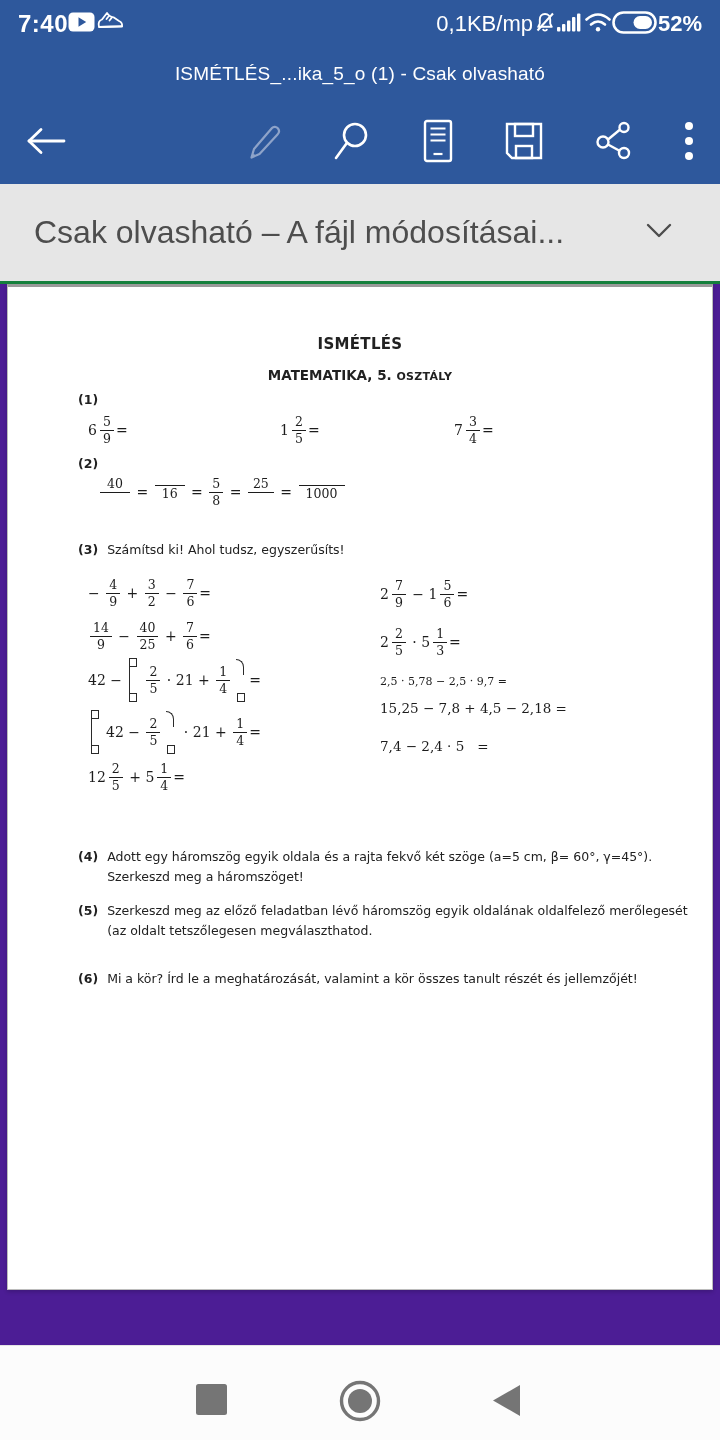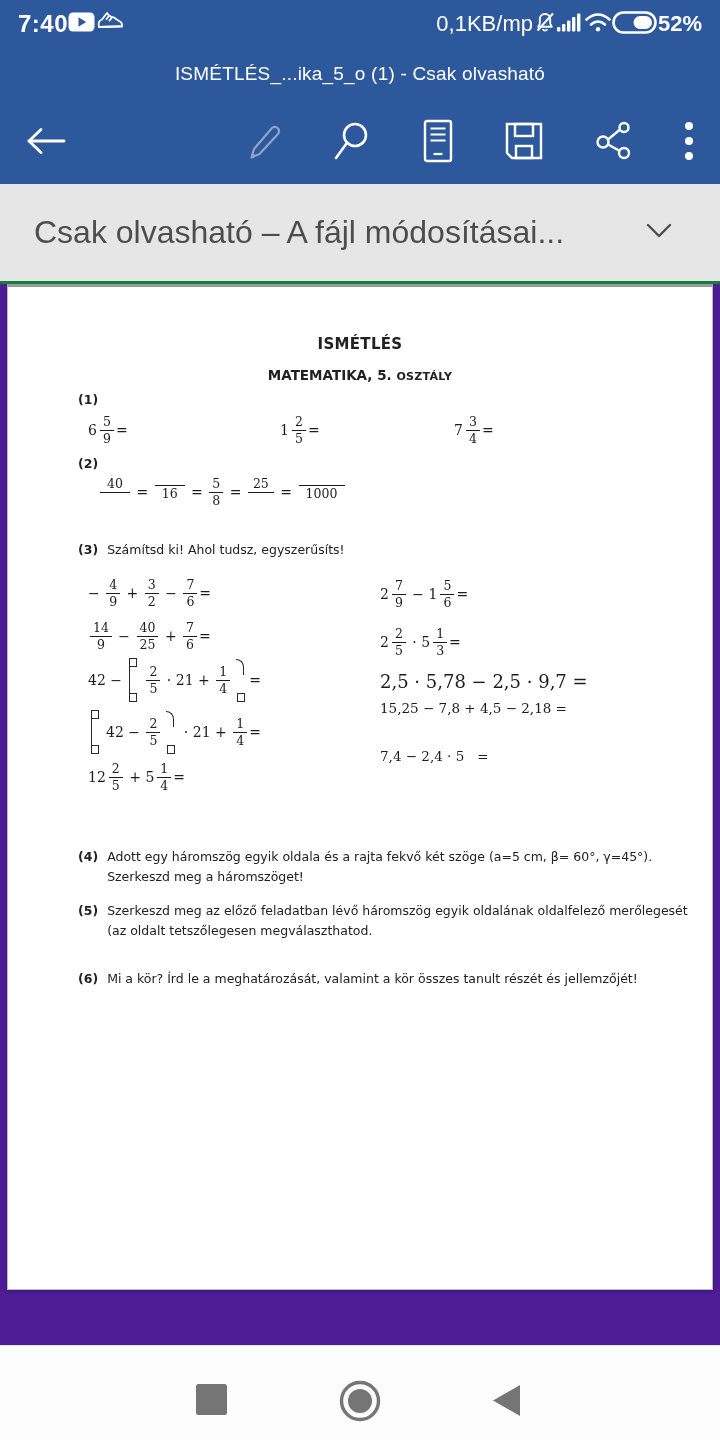--- a/index.html
+++ b/index.html
@@ -61,23 +61,23 @@
   .row-t1b{top:124px;left:272px;height:38px;}
   .row-t1c{top:124px;left:446px;height:38px;}
   .row-t2{top:185px;left:90px;height:40px;}
   .row-l1{top:286px;left:80px;height:40px;}
   .row-l2{top:329px;left:80px;height:40px;}
   .row-l3{top:371px;left:80px;height:44px;}
   .row-l4{top:423px;left:80px;height:44px;}
   .row-l5{top:468px;left:80px;height:44px;}
   .row-r1{top:287px;left:372px;height:40px;}
   .row-r2{top:334px;left:372px;height:42px;}
-  .row-r3{top:385px;left:372px;height:18px;font-size:18px;}
+  .row-r3{top:385px;left:372px;height:18px;font-size:11px;}
   .row-r4{top:412px;left:372px;height:18px;font-size:13.5px;}
-  .row-r5{top:460px;left:372px;height:18px;font-size:13.5px;}
+  .row-r5{top:450px;left:372px;height:18px;font-size:13.5px;}
 
   
   .nav-bar{height:95px;background:#fcfcfc;border-top:1px solid #e4e4e4;position:relative;}
   .nav-btn{background:none;border:none;padding:0;position:absolute;top:38px;cursor:pointer;}
   .nav-recents{left:196px;}
   .nav-home{left:339px;top:34px;}
   .nav-back{left:493px;top:39px;}
 </style>
 </head>
 <body>

